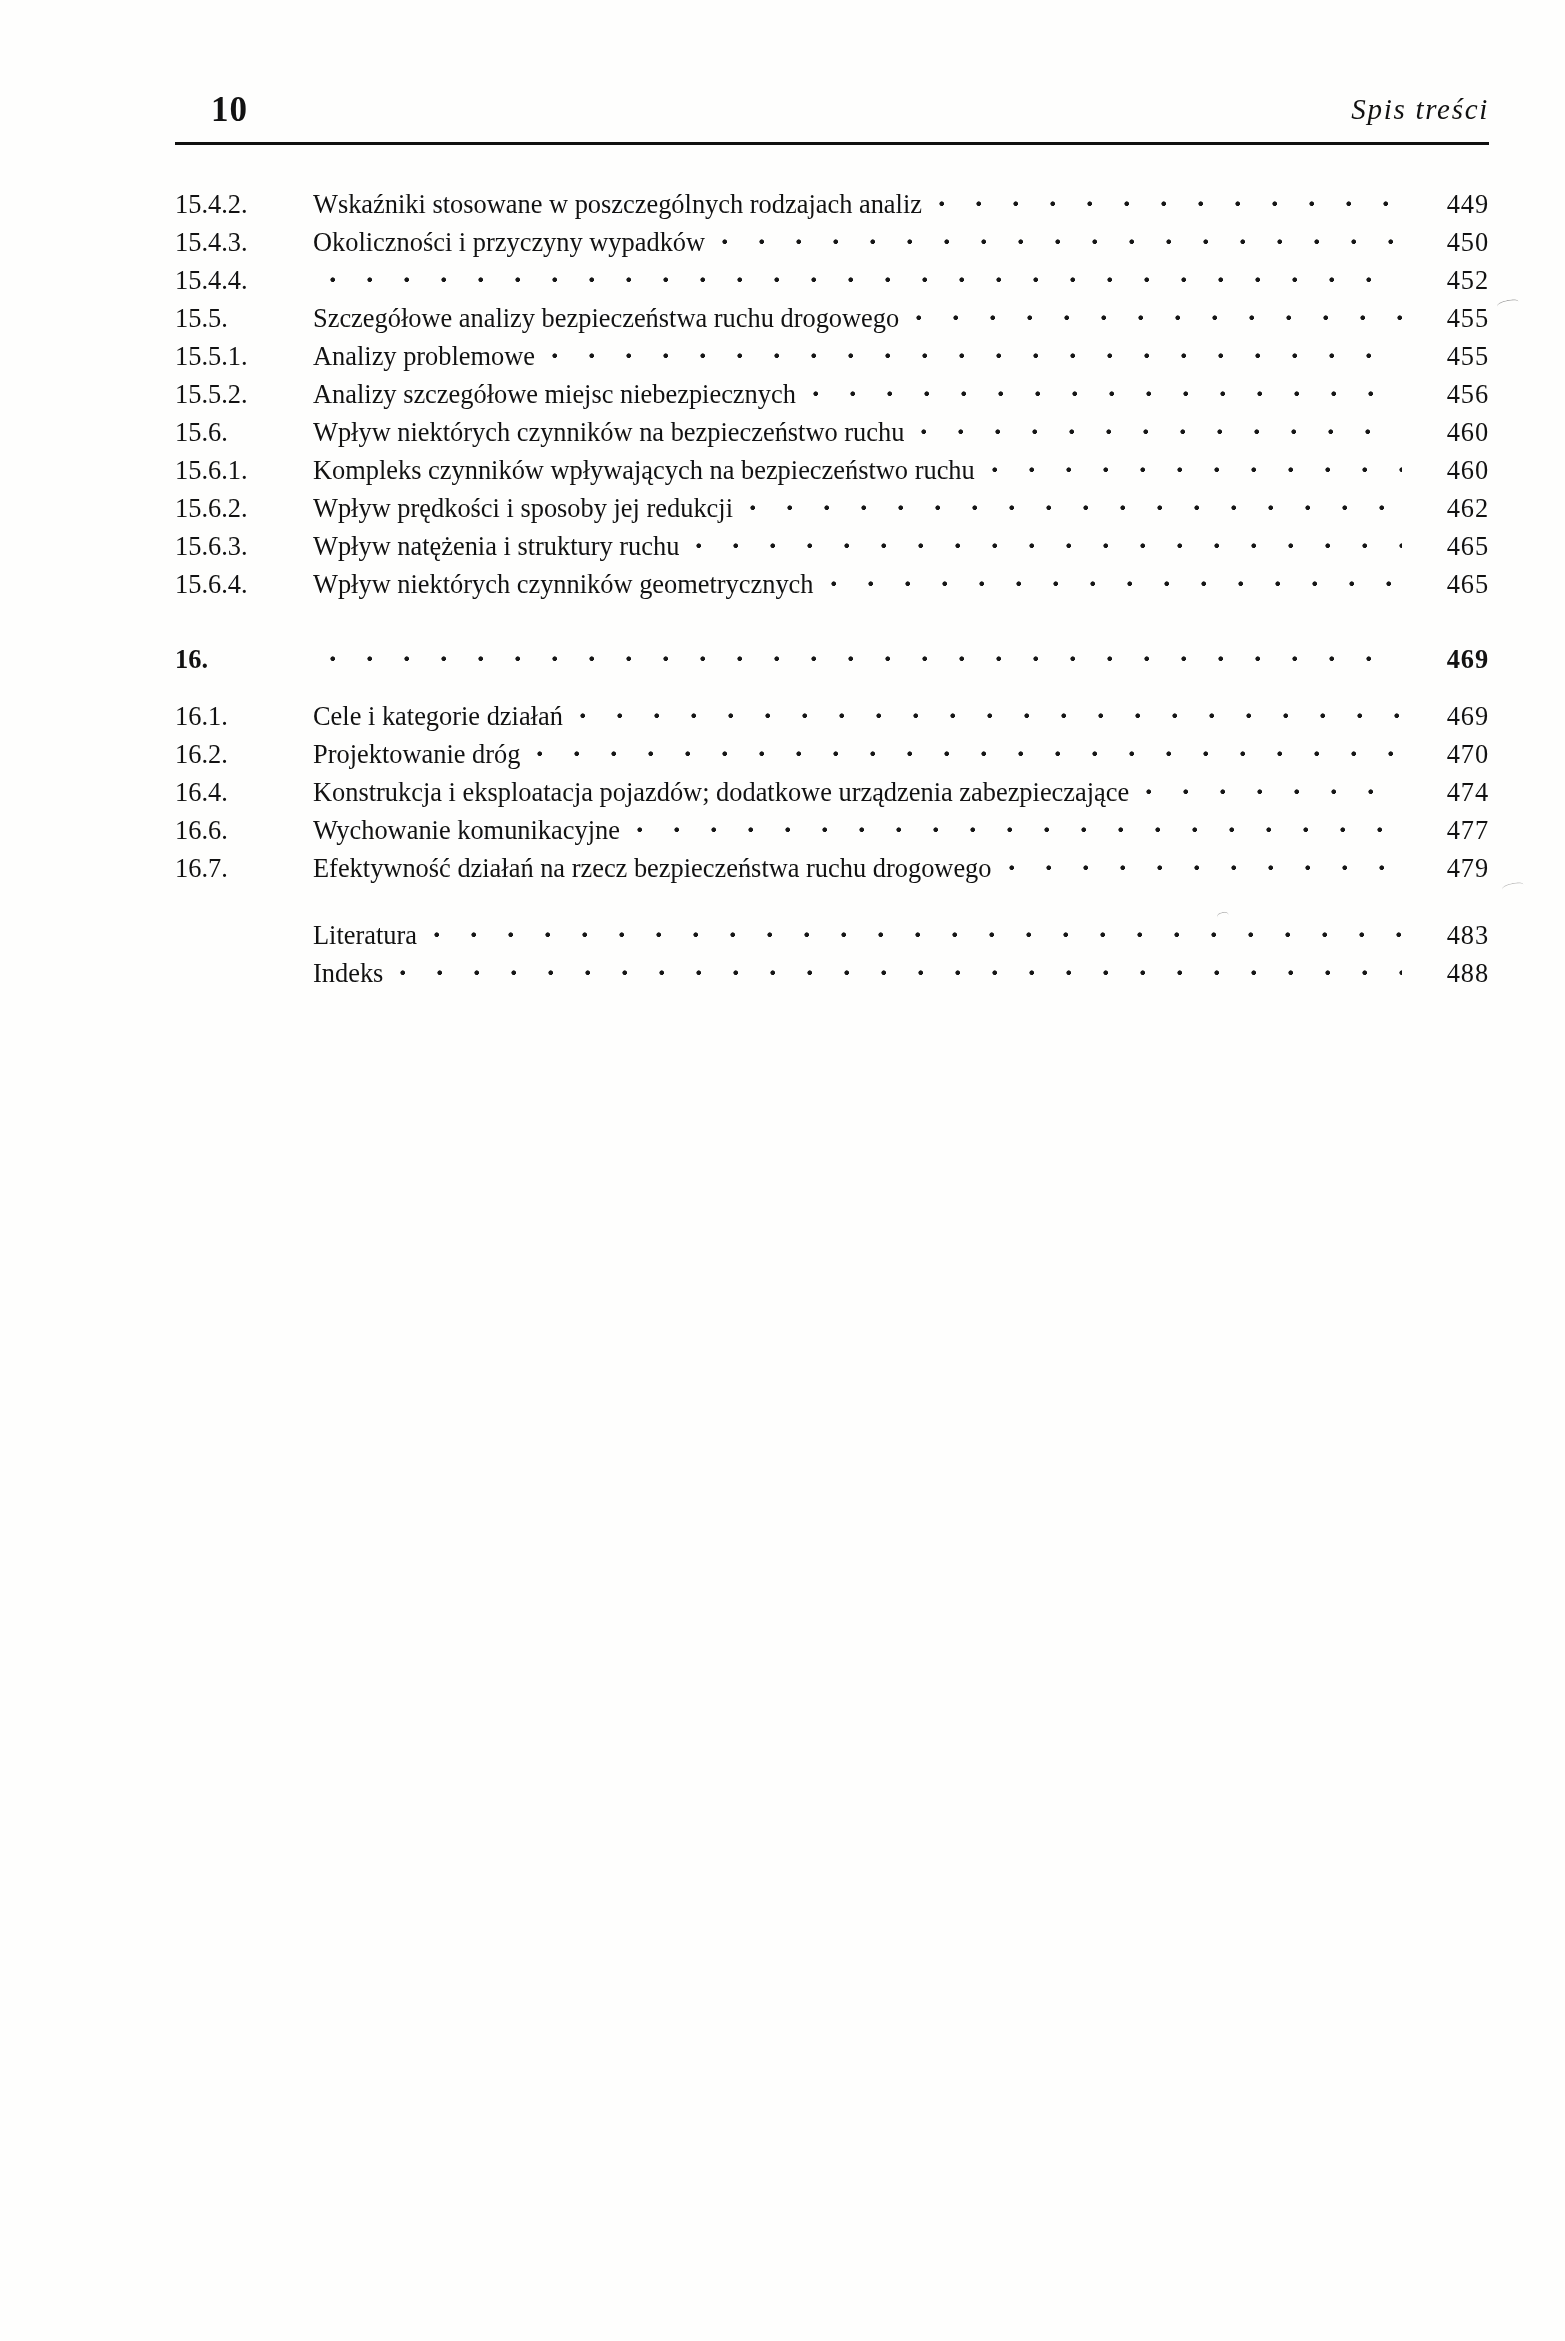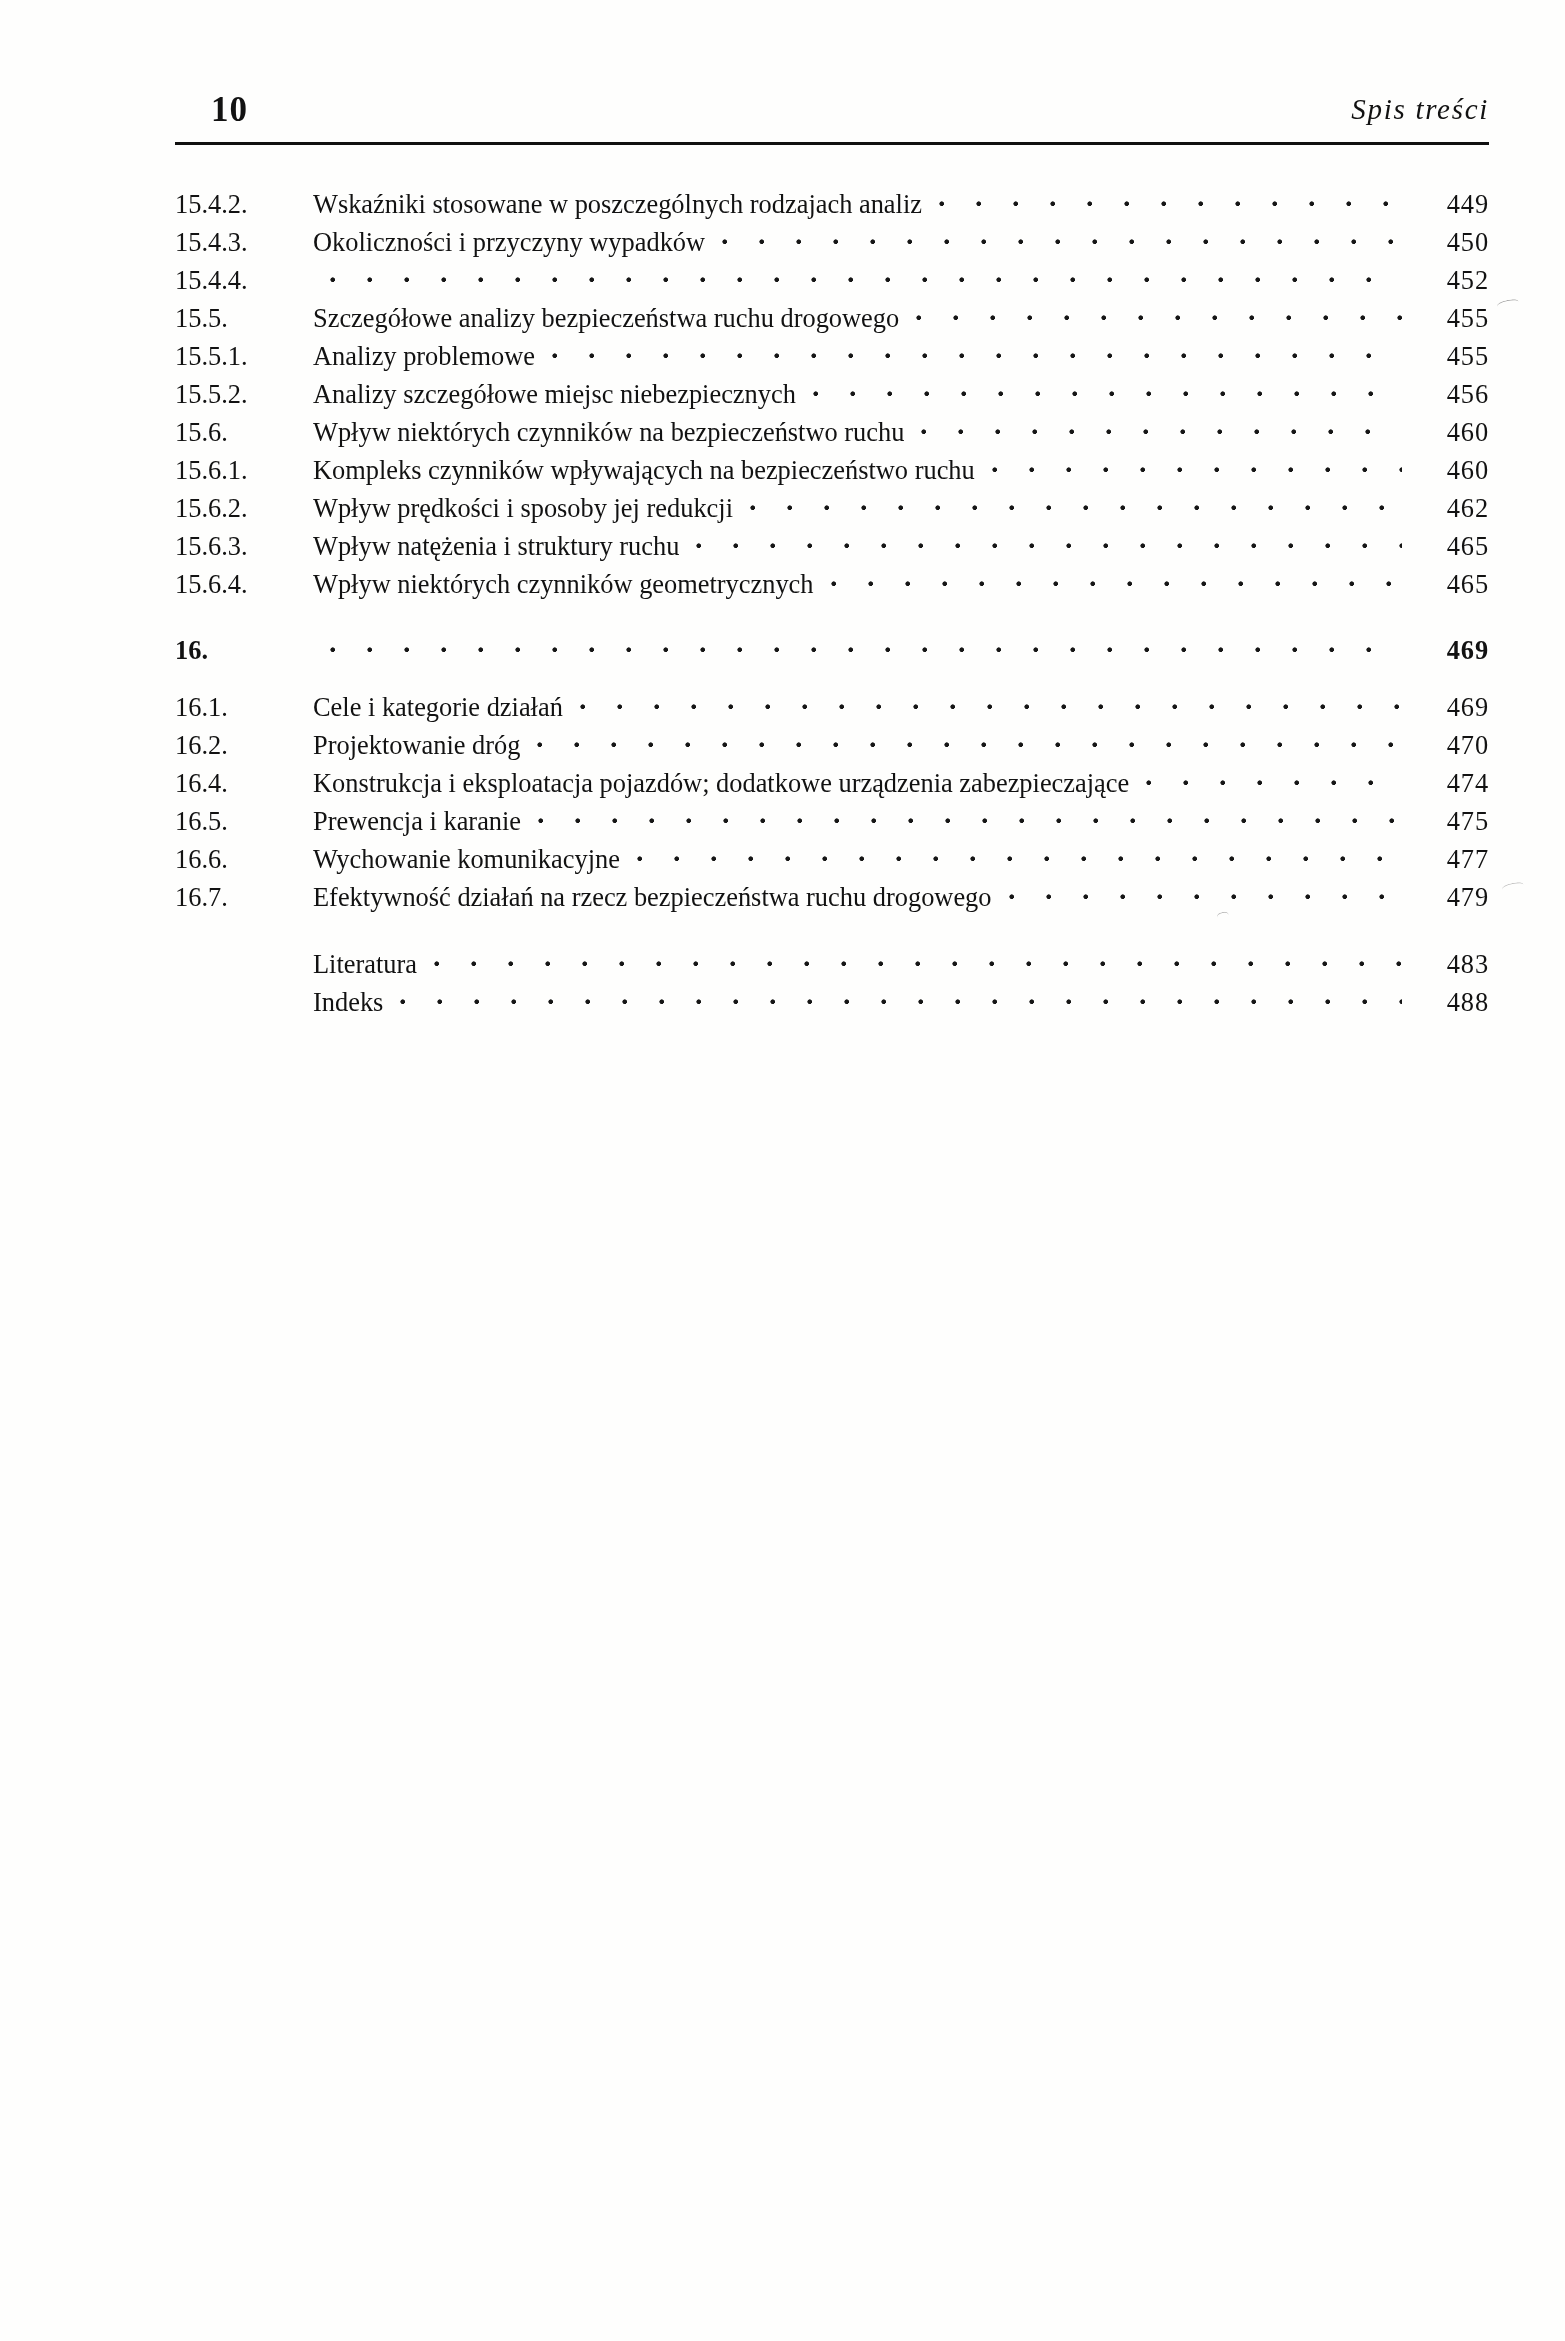--- a/index.html
+++ b/index.html
@@ -70,21 +70,21 @@
     min-width: 0;
   }
   .toc-row .page-num {
     width: 63px;
     flex-shrink: 0;
     text-align: right;
     letter-spacing: 0.9px;
   }
   .toc-row.bold {
     font-weight: bold;
-    margin-top: 28px;
+    margin-top: 37px;
     margin-bottom: 19px;
     font-family: Liberation Serif, serif;
   }
   .toc-row.gap-before {
     margin-top: 29px;
   }
   
   .artifact {
     position: absolute;
     border-top: 1.7px solid rgba(60,60,60,0.45);
@@ -191,26 +191,20 @@
     <span class="leader"></span>
     <span class="page-num">470</span>
   </div>
       <div class="toc-row">
     <span class="num">16.4.</span>
     <span class="title">Konstrukcja i eksploatacja pojazdów; dodatkowe urządzenia zabezpieczające</span>
     <span class="leader"></span>
     <span class="page-num">474</span>
   </div>
       <div class="toc-row">
-    <span class="num">16.5.</span>
-    <span class="title">Prewencja i karanie</span>
-    <span class="leader"></span>
-    <span class="page-num">475</span>
-  </div>
-      <div class="toc-row">
     <span class="num">16.6.</span>
     <span class="title">Wychowanie komunikacyjne</span>
     <span class="leader"></span>
     <span class="page-num">477</span>
   </div>
       <div class="toc-row">
     <span class="num">16.7.</span>
     <span class="title">Efektywność działań na rzecz bezpieczeństwa ruchu drogowego</span>
     <span class="leader"></span>
     <span class="page-num">479</span>

